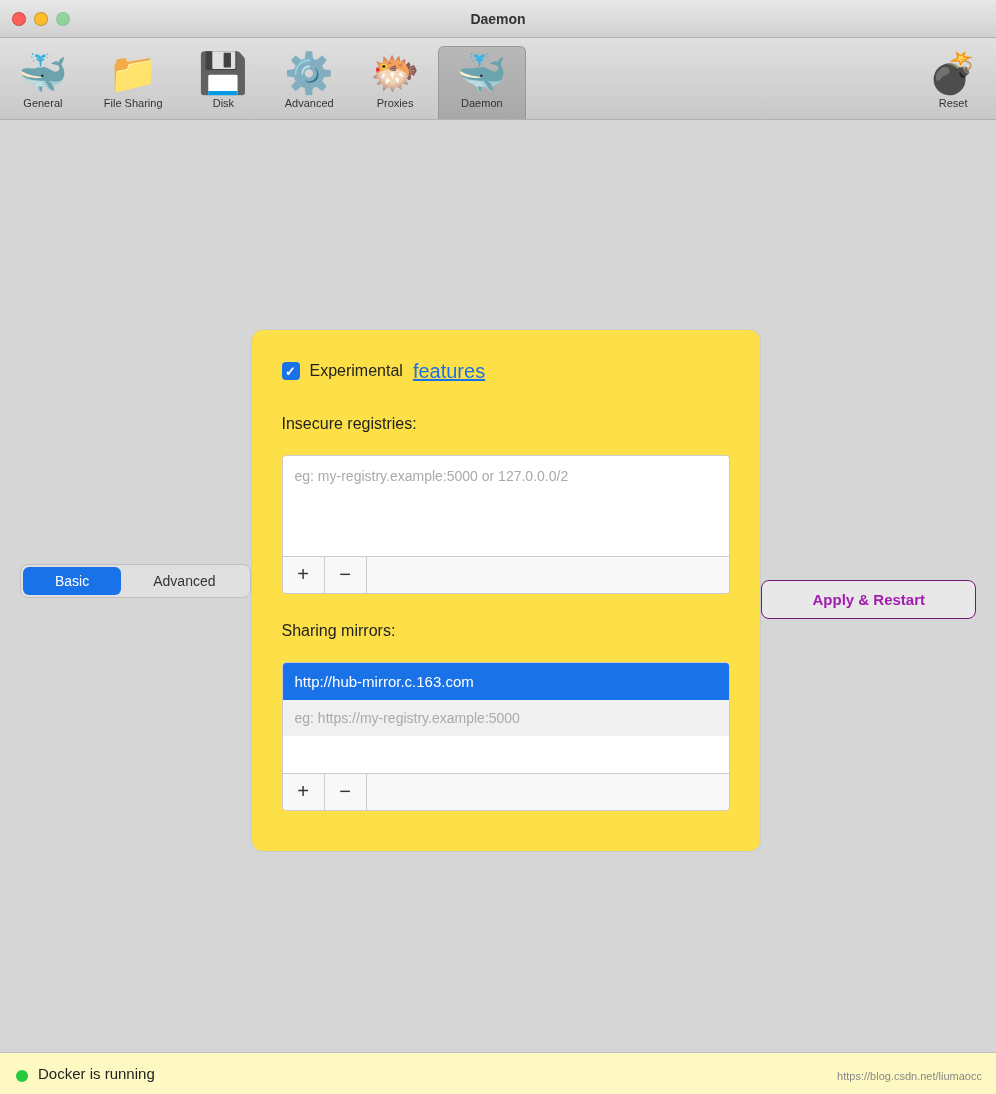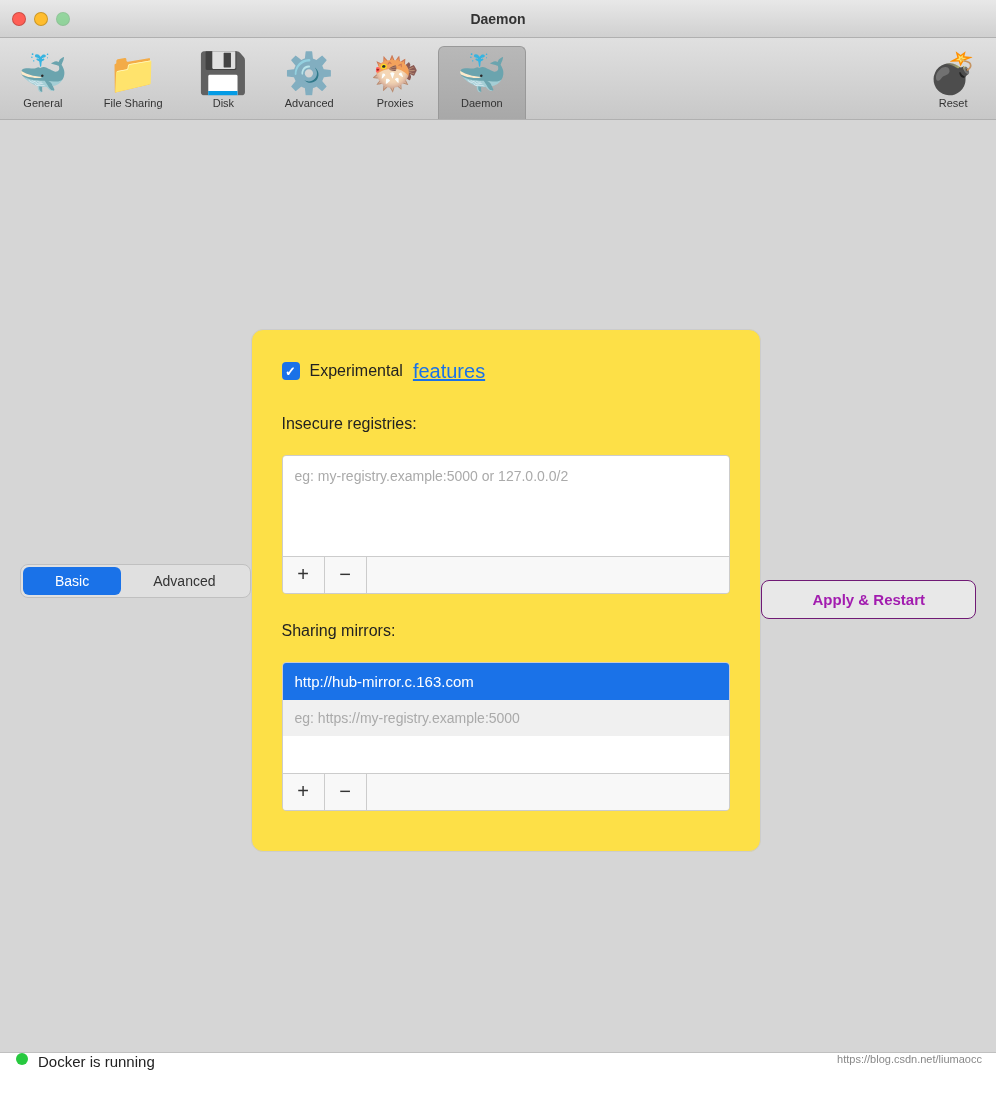--- a/index.html
+++ b/index.html
@@ -256,26 +256,26 @@
       border-radius: 8px;
       padding: 10px 50px;
       font-size: 15px;
       color: #a21caf;
       cursor: pointer;
       font-weight: bold;
     }
 
     
     .status-bar {
-      background: #ffffff;
+      background: #fef9c3;
       border-top: 1px solid #c0c0c0;
       height: 42px;
       display: flex;
-      align-items: flex-start;
-      padding: 0 16px;
+      align-items: flex-end;
+      padding: 12px 16px;
       flex-shrink: 0;
       position: relative;
     }
     .status-dot {
       width: 12px;
       height: 12px;
       border-radius: 50%;
       background: #27c93f;
       margin-right: 10px;
       flex-shrink: 0;

